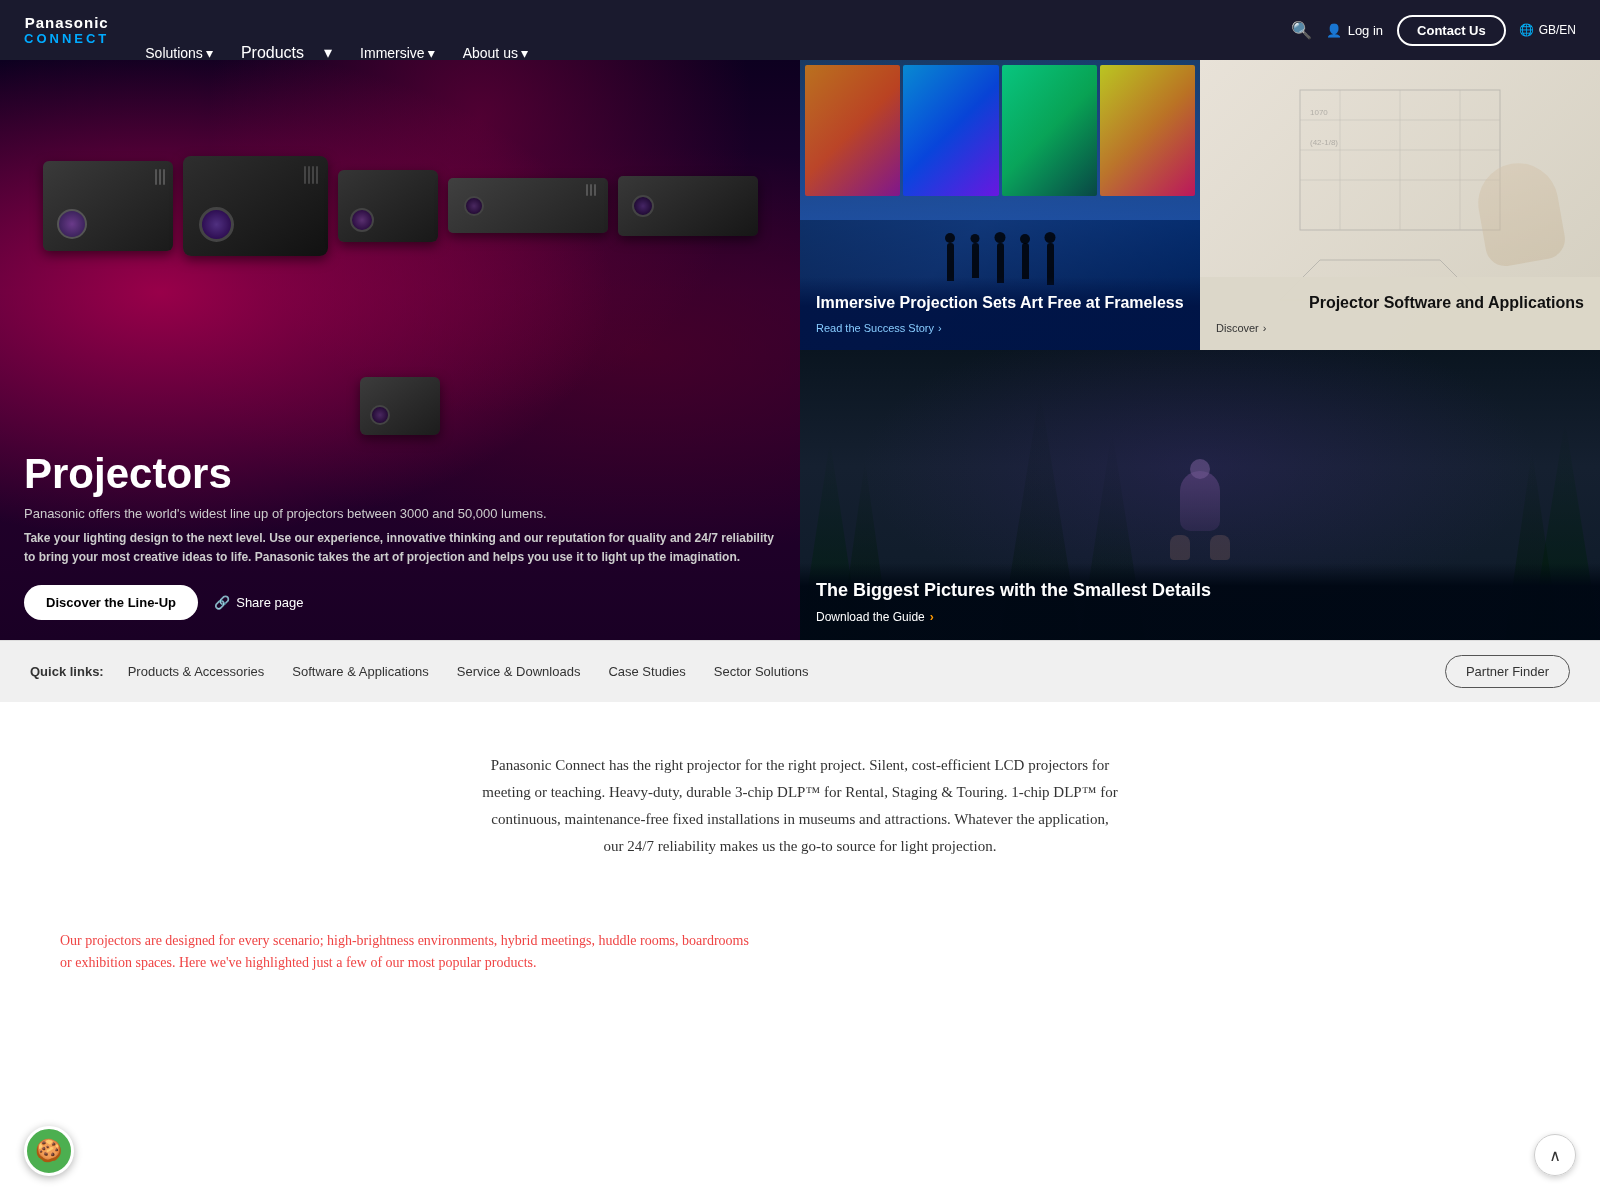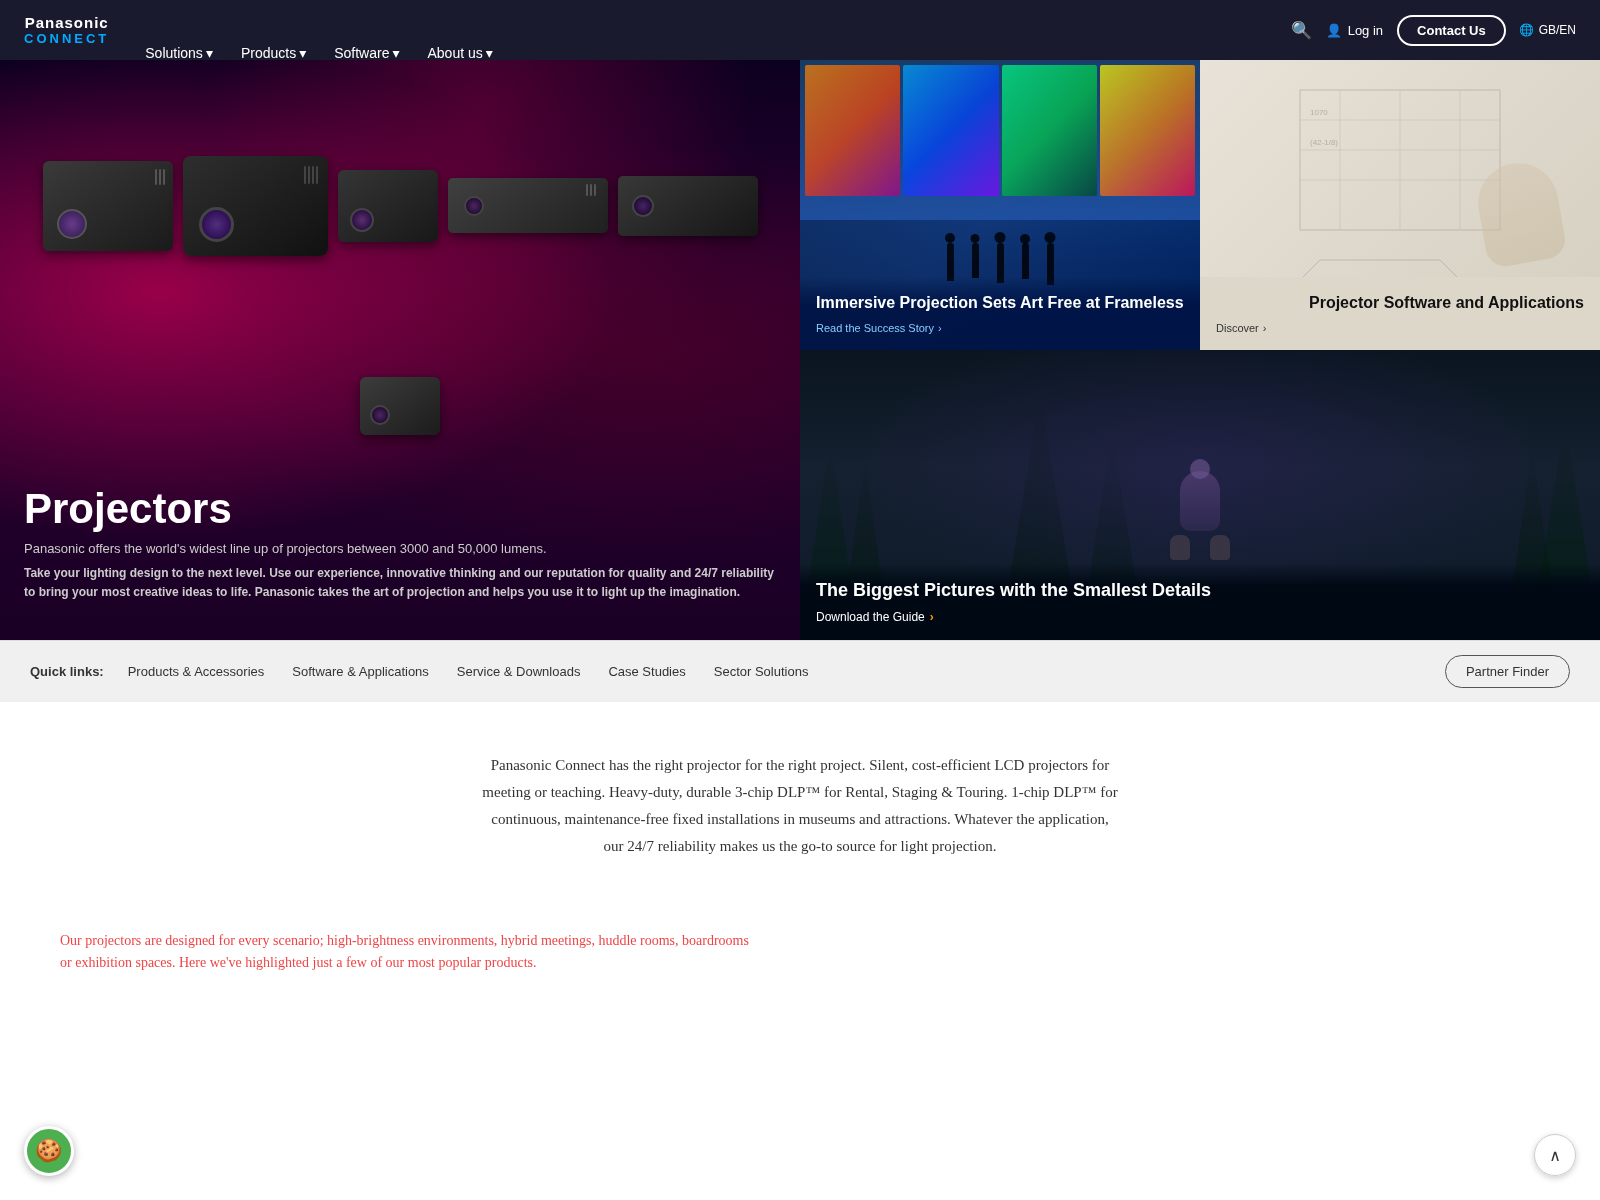--- a/index.html
+++ b/index.html
@@ -29,26 +29,26 @@
   <div style="display:flex;flex-direction:column;align-items:center;cursor:pointer;">
     <span style="font-size:15px;font-weight:bold;color:#fff;letter-spacing:1px;">Panasonic</span>
     <span style="font-size:13px;font-weight:bold;color:#00aaff;letter-spacing:3px;">CONNECT</span>
   </div>
 
   <div style="display:flex;align-items:center;flex:1;margin-left:36px;gap:28px;margin-top:45px;">
     <a href="#" style="color:#fff;text-decoration:none;font-size:14px;display:flex;align-items:center;gap:3px;">
       <span>Solutions</span>
       <span>▾</span>
     </a>
-    <a href="#" style="color:#fff;text-decoration:none;font-size:14px;display:flex;align-items:flex-end;gap:3px;">
+    <a href="#" style="color:#fff;text-decoration:none;font-size:16px;display:flex;align-items:flex-end;gap:20px;">
       <span>Products</span>
       <span>▾</span>
     </a>
     <a href="#" style="color:#fff;text-decoration:none;font-size:14px;display:flex;align-items:center;gap:3px;">
-      <span>Software</span>
+      <span>Immersive</span>
       <span>▾</span>
     </a>
     <a href="#" style="color:#fff;text-decoration:none;font-size:14px;display:flex;align-items:center;gap:3px;">
       <span>About us</span>
       <span>▾</span>
     </a>
   </div>
 
   <div style="display:flex;align-items:center;gap:14px;">
     <button style="background:none;border:none;color:#fff;font-size:17px;cursor:pointer;">🔍</button>
@@ -106,20 +106,29 @@
       </div>
       <div style="width:80px;height:58px;background:linear-gradient(145deg,#3c3c3c,#1c1c1c);border-radius:6px;position:relative;box-shadow:0 4px 12px rgba(0,0,0,0.5);">
         <div style="position:absolute;bottom:10px;left:10px;width:20px;height:20px;border-radius:50%;background:radial-gradient(circle,#4a2860,#150025);border:2px solid #444;"></div>
       </div>
     </div>
 
     <div style="position:absolute;bottom:20px;left:24px;right:24px;">
       <h1 style="font-size:42px;font-weight:900;color:#fff;margin-bottom:8px;">Projectors</h1>
       <p style="font-size:13px;color:#ccc;margin-bottom:8px;">Panasonic offers the world's widest line up of projectors between 3000 and 50,000 lumens.</p>
       <p style="font-size:12px;color:#ccc;line-height:1.6;margin-bottom:18px;font-weight:bold;">Take your lighting design to the next level. Use our experience, innovative thinking and our reputation for quality and 24/7 reliability to bring your most creative ideas to life. Panasonic takes the art of projection and helps you use it to light up the imagination.</p>
+      <div style="display:flex;align-items:center;gap:16px;">
+        <button style="background:#fff;color:#000;border:none;padding:10px 22px;border-radius:22px;font-weight:bold;font-size:13px;cursor:pointer;">
+          <span>Discover the Line-Up</span>
+        </button>
+        <button style="background:none;border:none;color:#fff;font-size:13px;cursor:pointer;display:flex;align-items:center;gap:6px;">
+          <span>🔗</span>
+          <span>Share page</span>
+        </button>
+      </div>
     </div>
   </div>
 
   <div style="display:grid;grid-template-rows:1fr 1fr;">
 
     <div style="display:grid;grid-template-columns:1fr 1fr;">
 
       <div style="position:relative;overflow:hidden;background:linear-gradient(135deg,#1a4a8a,#2266cc,#0044aa);">
 
         <div style="position:absolute;inset:0;background:linear-gradient(to bottom,rgba(0,20,60,0.3),rgba(0,10,40,0.7));">

